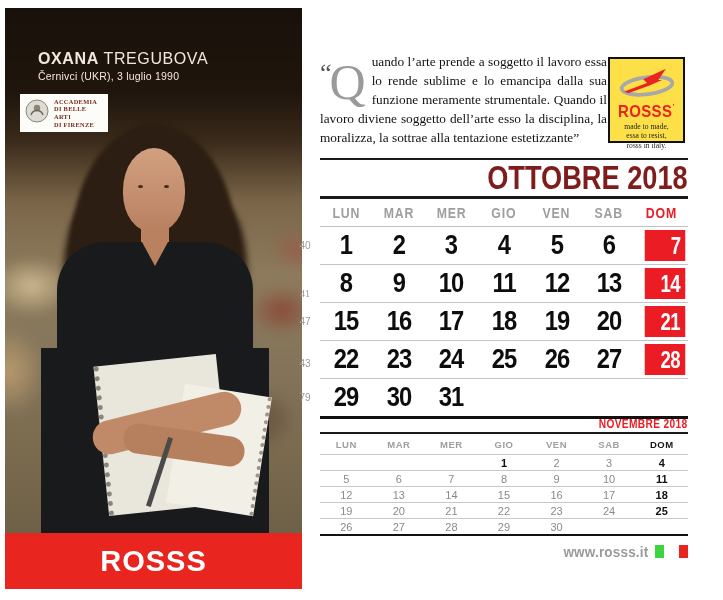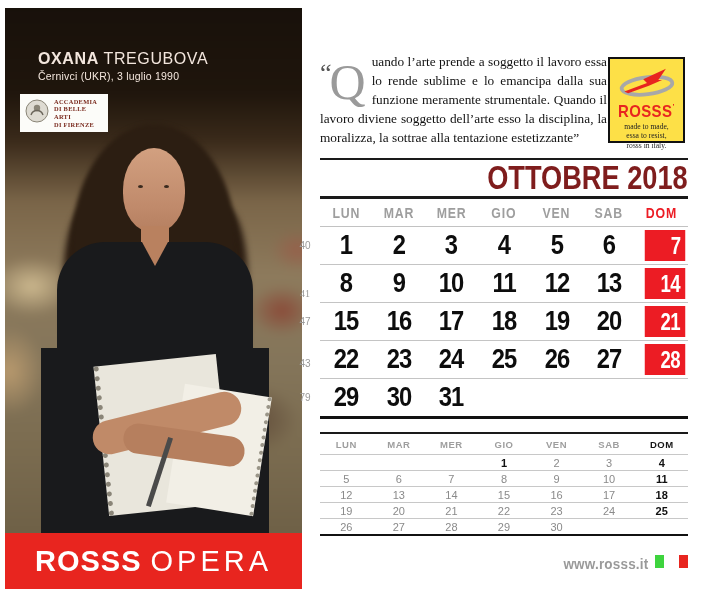--- a/index.html
+++ b/index.html
@@ -95,21 +95,21 @@
            grid-template-columns:repeat(7,1fr);align-items:center;border-bottom:1px solid #c8c8c8;box-sizing:border-box;}
   #mini-wd .mwd{text-align:center;font-size:9.5px;font-weight:bold;color:#9e9e9e;letter-spacing:.5px;}
   #mini-wd .mwd.dom{color:#161616;}
   #mini-grid{position:absolute;left:320px;top:455px;width:368px;}
   .mini-row{display:grid;grid-template-columns:repeat(7,1fr);height:15px;border-bottom:1px solid #c8c8c8;align-items:center;}
   .mini-row:last-child{border-bottom:2.5px solid #111;}
   .mday{text-align:center;font-size:11px;color:#8a8a8a;}
   .mday.b{color:#111;font-weight:bold;}
 
   
-  #site{position:absolute;left:320px;top:543px;width:368px;display:flex;justify-content:flex-end;margin-top:12px;}
+  #site{position:absolute;left:320px;top:543px;width:368px;display:flex;justify-content:flex-end;align-items:center;}
   #site .url{font-weight:bold;font-size:15px;color:#9a9a9a;letter-spacing:.2px;display:inline-block;transform:scaleX(.9);transform-origin:100% 50%;}
   .flag{width:9px;height:13px;display:inline-block;}
   .flag.g{background:#3ed43e;margin-left:7px;}
   .flag.w{background:#ffffff;margin-left:3px;}
   .flag.r{background:#e8251f;margin-left:3px;}
 </style>
 </head>
 <body>
 
 <div id="page">
@@ -149,21 +149,20 @@
       </span>
       <span class="acad-text">
         <span>ACCADEMIA</span><br>
         <span>DI BELLE ARTI</span><br>
         <span>DI FIRENZE</span>
       </span>
     </div>
 
     <div class="banner">
       <span class="bb">ROSSS</span>
-      <span class="bl">OPERA</span>
     </div>
   </div>
 
   <div id="quote">
     <span class="qfloat"><span class="openq">“</span><span class="dropQ">Q</span></span>
     <span>uando l’arte prende a soggetto il lavoro essa lo rende sublime e lo emancipa dalla sua funzione meramente strumentale. Quando il lavoro diviene soggetto dell’arte esso la disciplina, la moralizza, la sottrae alla tentazione estetizzante”</span>
   </div>
 
   <div id="logo">
     <span>
@@ -249,20 +248,21 @@
       <div class="day"><span>29</span></div>
       <div class="day"><span>30</span></div>
       <div class="day"><span>31</span></div>
       <div class="day"><span></span></div>
       <div class="day"><span></span></div>
       <div class="day"><span></span></div>
       <div class="day"><span></span></div>
     </div>
   </div>
 
+  <div id="mini-title"><span>NOVEMBRE 2018</span></div>
   <div class="hline" style="top:432px;height:2px;"></div>
 
   <div id="mini-wd">
     <div class="mwd">LUN</div>
     <div class="mwd">MAR</div>
     <div class="mwd">MER</div>
     <div class="mwd">GIO</div>
     <div class="mwd">VEN</div>
     <div class="mwd">SAB</div>
     <div class="mwd dom">DOM</div>

